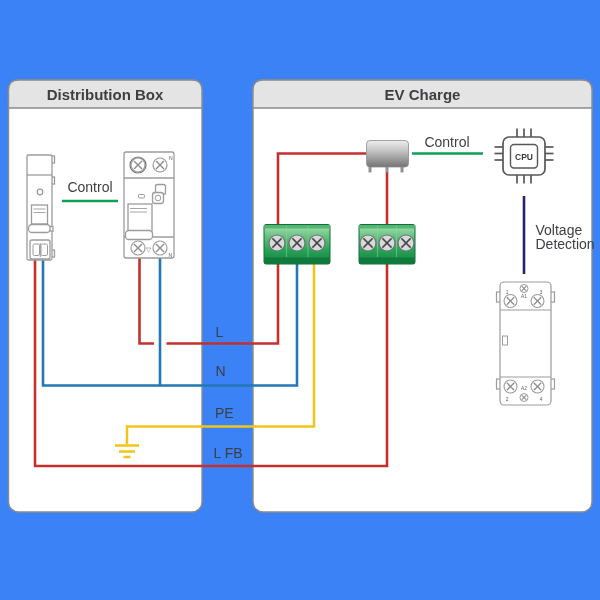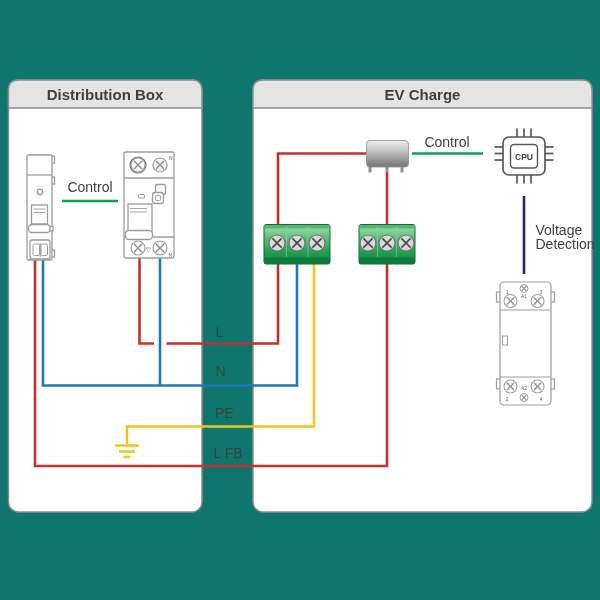--- a/index.html
+++ b/index.html
@@ -1,16 +1,16 @@
 <!DOCTYPE html>
 <html><head>
 <meta charset="utf-8">
 <style>
   html,body{margin:0;padding:0;background:#ffffff;}
-  .canvas{position:relative;width:600px;height:600px;background:#0f766e;overflow:hidden;}
+  .canvas{position:relative;width:600px;height:600px;background:#3b82f6;overflow:hidden;}
   svg text{font-family:"Liberation Sans","DejaVu Sans",sans-serif;fill:#3e3f41;}
   .panel-title{font-size:15px;font-weight:bold;text-anchor:middle;}
   .lbl{font-size:14px;}
   .lbl-mid{font-size:14px;text-anchor:middle;}
   .cpu-txt{font-size:8.5px;font-weight:bold;text-anchor:middle;fill:#3b3c3e;}
   .tiny{font-size:4.8px;text-anchor:middle;fill:#58595b;}
   .tiny-n{font-size:5px;fill:#58595b;}
   .tri{font-size:6.5px;fill:#6a6b6d;}
 </style>
 </head>

